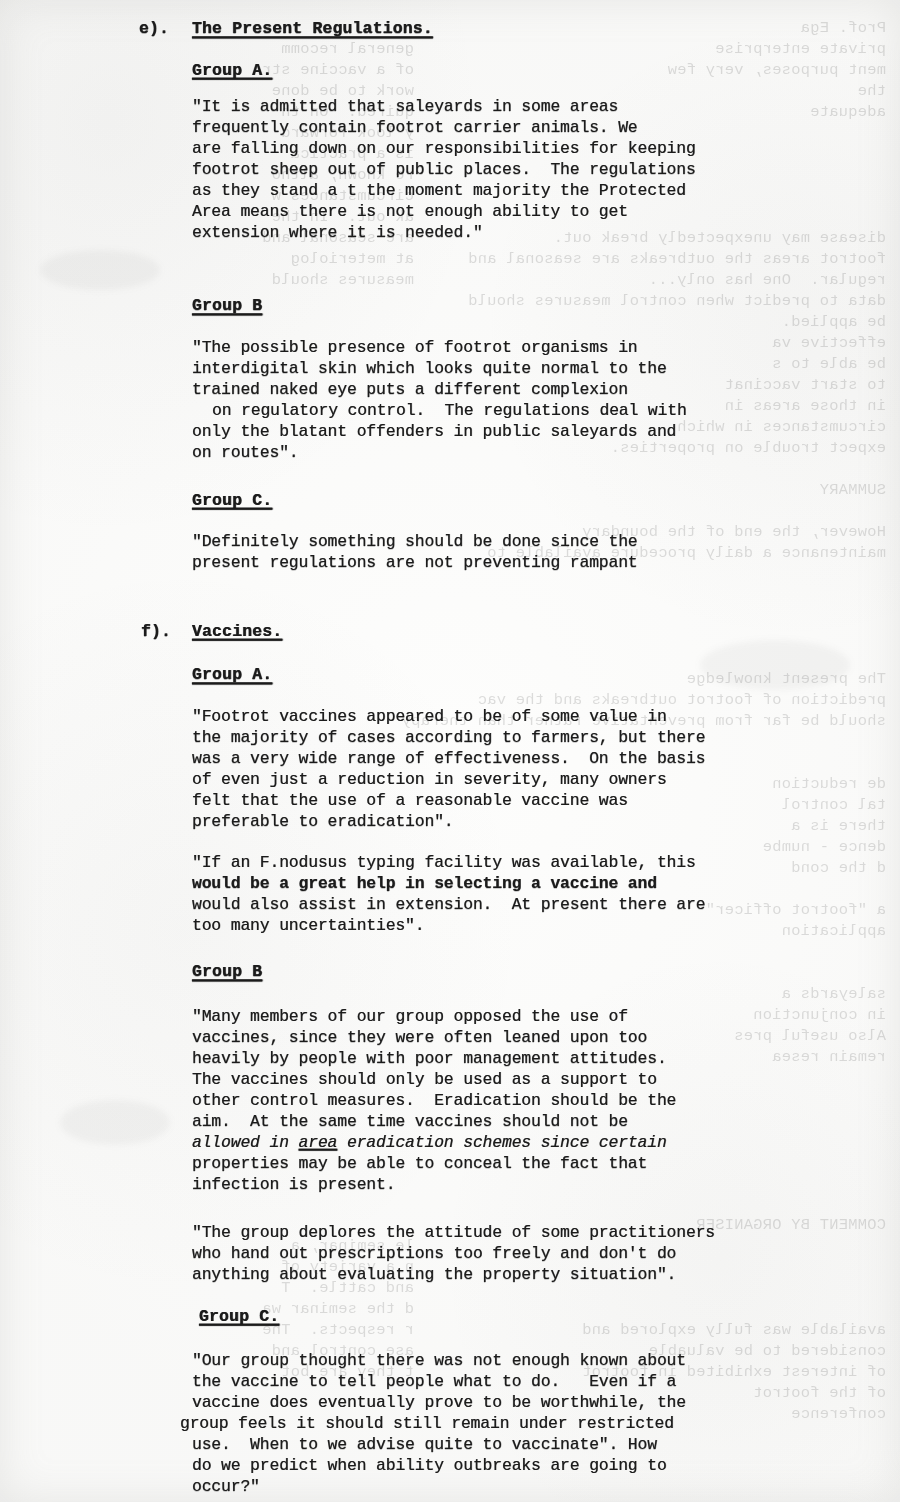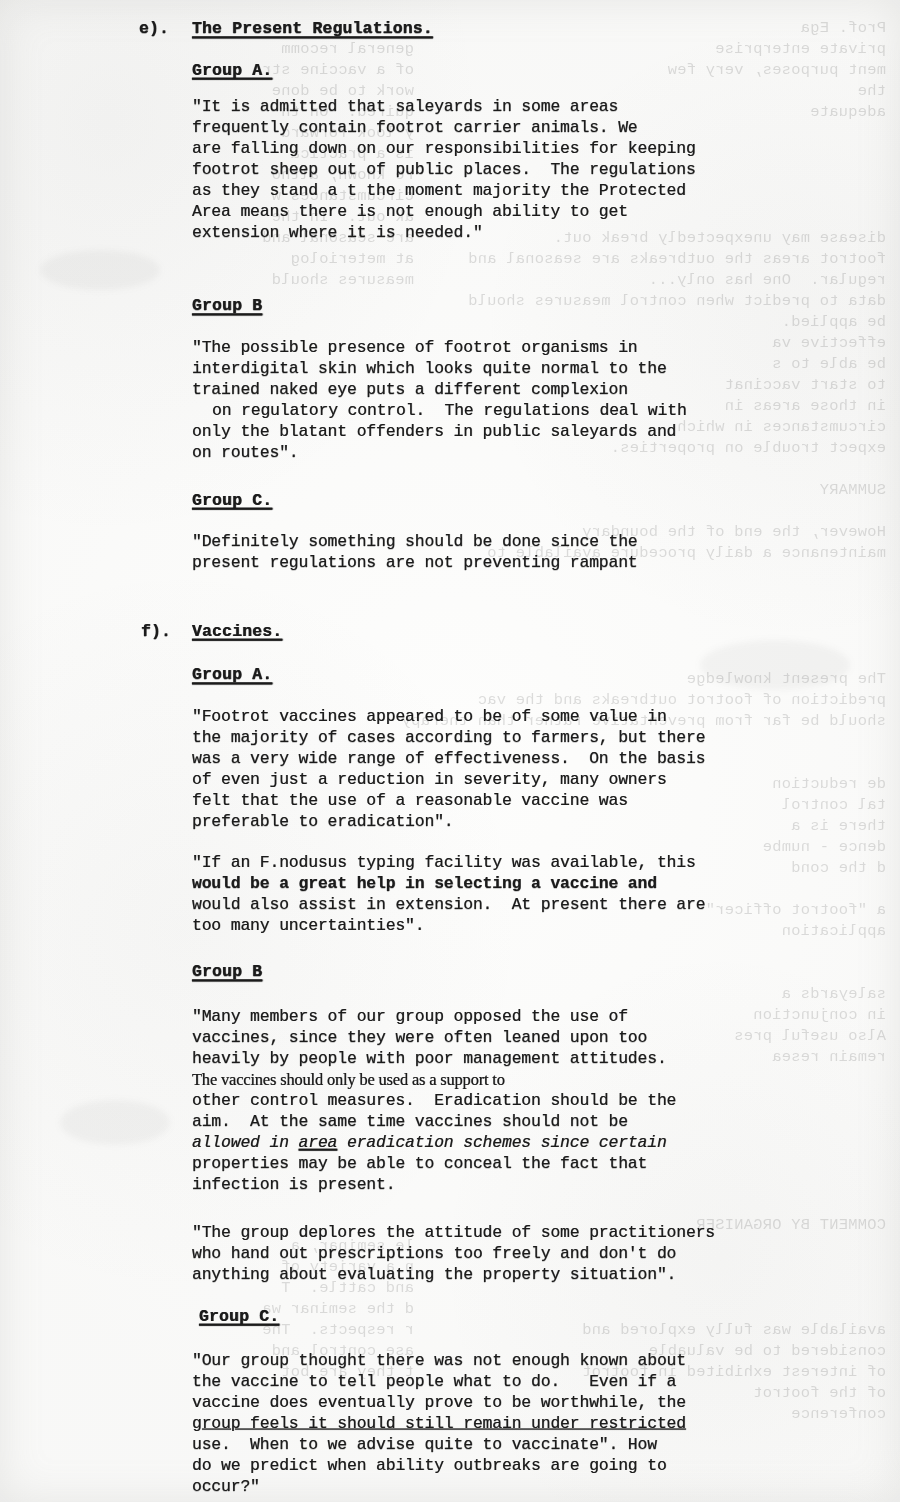--- a/index.html
+++ b/index.html
@@ -290,37 +290,37 @@
 
     <div class="line j2" style="left:192px; top:852px;">"If an F.nodusus typing facility was available, this</div>
     <div class="line j3" style="left:192px; top:873px;font-weight:bold;">would be a great help in selecting a vaccine and</div>
     <div class="line j1" style="left:192px; top:894px;">would also assist in extension.  At present there are</div>
     <div class="line j2" style="left:192px; top:915px;">too many uncertainties".</div>
 
     <div class="line heading u j1" style="left:192px; top:961px;">Group B</div>
     <div class="line j2" style="left:192px; top:1006px;">"Many members of our group opposed the use of</div>
     <div class="line j1" style="left:192px; top:1027px;">vaccines, since they were often leaned upon too</div>
     <div class="line j3" style="left:192px; top:1048px;">heavily by people with poor management attitudes.</div>
-    <div class="line j2" style="left:192px; top:1069px;font-family:Liberation Serif, serif;">The vaccines should only be used as a support to</div>
+    <div class="line j2" style="left:192px; top:1069px;">The vaccines should only be used as a support to</div>
     <div class="line j4" style="left:192px; top:1090px;">other control measures.  Eradication should be the</div>
     <div class="line j1" style="left:192px; top:1111px;">aim.  At the same time vaccines should not be</div>
 
     <div class="line j2" style="left:192px; top:1132px;font-style:italic;"><span>allowed in </span><span class="u-inline">area</span><span> eradication schemes since certain</span></div>
     <div class="line j3" style="left:192px; top:1153px;">properties may be able to conceal the fact that</div>
     <div class="line j1" style="left:192px; top:1174px;">infection is present.</div>
 
     <div class="line j2" style="left:192px; top:1222px;">"The group deplores the attitude of some practitioners</div>
     <div class="line j1" style="left:192px; top:1243px;">who hand out prescriptions too freely and don't do</div>
     <div class="line j3" style="left:192px; top:1264px;">anything about evaluating the property situation".</div>
 
     <div class="line heading u j2" style="left:199px; top:1306px;">Group C.</div>
     <div class="line j1" style="left:192px; top:1350px;">"Our group thought there was not enough known about</div>
     <div class="line j2" style="left:192px; top:1392px;">vaccine does eventually prove to be worthwhile, the</div>
     <div class="line j3" style="left:192px; top:1371px;">the vaccine to tell people what to do.   Even if a</div>
-    <div class="line j4" style="left:192px; top:1413px;text-decoration:underline;">group feels it should still remain under restricted</div>
+    <div class="line j4" style="left:180px; top:1413px;">group feels it should still remain under restricted</div>
     <div class="line j1" style="left:192px; top:1434px;">use.  When to we advise quite to vaccinate". How</div>
     <div class="line j2" style="left:192px; top:1455px;">do we predict when ability outbreaks are going to</div>
     <div class="line j3" style="left:192px; top:1476px;">occur?"</div>
 
   </div>
 
   <div class="smudge" style="left:40px;  top:250px;  width:120px; height:40px;"></div>
   <div class="smudge" style="left:700px; top:640px;  width:150px; height:50px;"></div>
   <div class="smudge" style="left:60px;  top:1100px; width:110px; height:45px;"></div>
 

